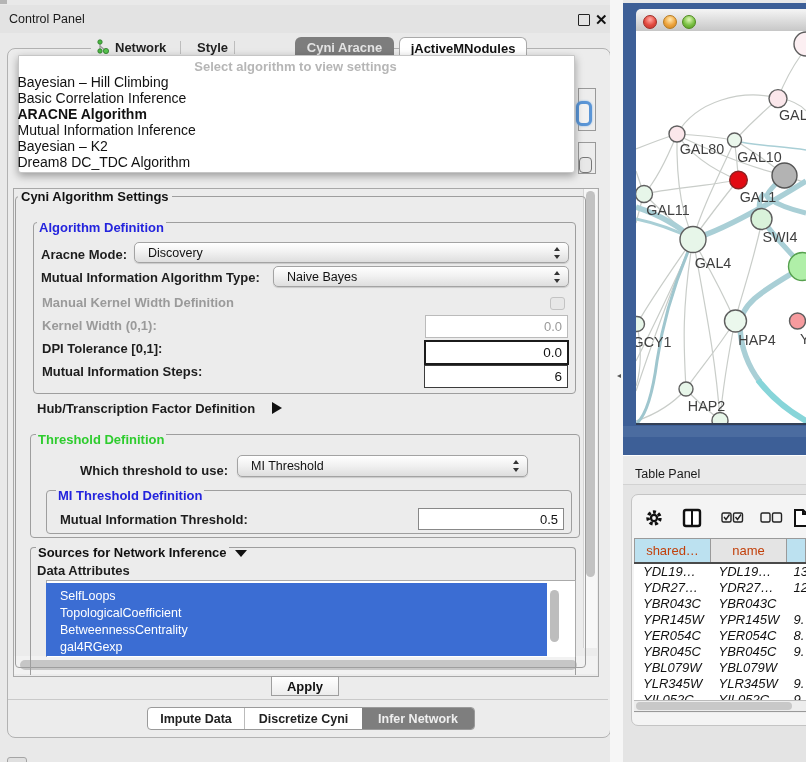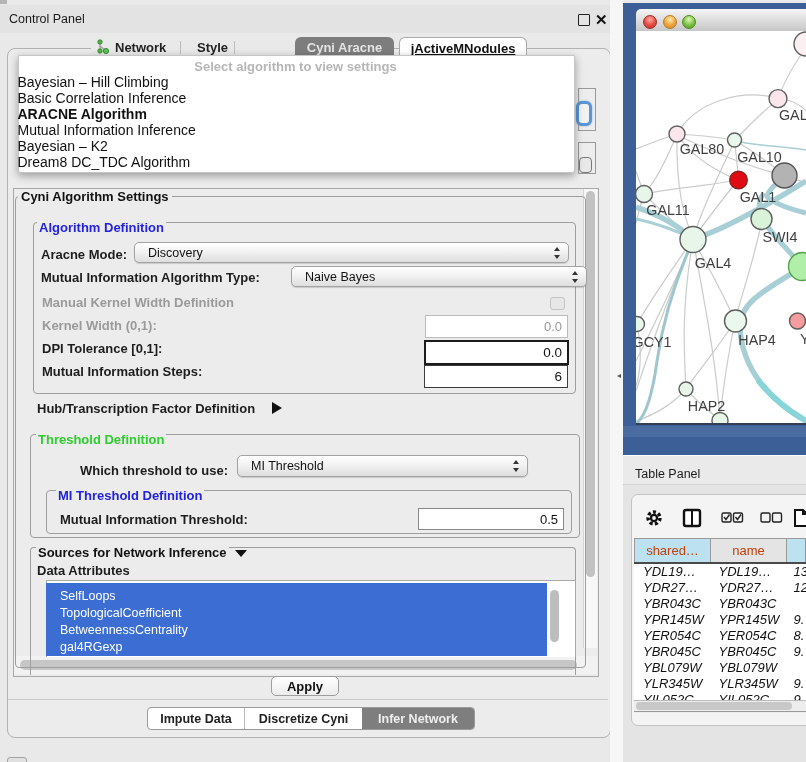--- a/index.html
+++ b/index.html
@@ -42,21 +42,21 @@
       <circle cx="11" cy="12" r="2.6" fill="#57c44f" stroke="#2c7a28" stroke-width="0.8"></circle>
     </svg></div>
 <div class="abs" style="left:115px;top:40px;font-size:13px;font-weight:bold;color:#222;">Network</div>
 <div class="abs" style="left:180px;top:41px;width:1px;height:13px;background:#bdbdbd;"></div>
 <div class="abs" style="left:197px;top:40px;font-size:13px;font-weight:bold;color:#222;">Style</div>
 <div class="abs" style="left:234px;top:41px;width:1px;height:13px;background:#bdbdbd;"></div>
 <div class="abs" style="left:243px;top:40px;font-size:13px;font-weight:bold;color:#222;margin-top:36px;">Select</div>
 <div class="abs" style="left:295px;top:37px;width:99px;height:20px;background:#7d7d7d;border-radius:6px 6px 0 0;
      display:flex;align-items:center;justify-content:center;font-size:13px;font-weight:bold;color:#e4e4e4;">Cyni Aracne</div>
 <div class="abs" style="left:399px;top:37px;width:126px;height:20px;background:#fff;border:1px solid #aaa;border-bottom:none;border-radius:6px 6px 0 0;
-     display:flex;align-items:center;justify-content:center;font-size:13px;font-weight:bold;color:#111;text-decoration:underline;">jActiveMNodules</div>
+     display:flex;align-items:center;justify-content:center;font-size:13px;font-weight:bold;color:#111;">jActiveMNodules</div>
 
 <div class="abs" style="left:578px;top:88px;width:16px;height:41px;border:1px solid #999;background:#EDEDED;"></div>
 <div class="abs" style="left:576px;top:101px;width:10px;height:19px;background:#f2f2f2;border:3px solid #5a95d6;border-radius:6px;box-shadow:0 0 2px #7fb0e4;"></div>
 <div class="abs" style="left:578px;top:142px;width:16px;height:30px;border:1px solid #999;background:#EDEDED;"></div>
 <div class="abs" style="left:579px;top:157px;width:11px;height:14px;border:1.5px solid #777;border-radius:4px;background:#e8e8e8;"></div>
 
 <div class="abs" style="left:13px;top:188px;width:584px;height:487px;background:#ECECEC;border:1px solid #a8a8a8;"></div>
 
 <div class="abs" style="left:583px;top:189px;width:13px;height:459px;background:#f7f7f7;border-left:1px solid #d5d5d5;"></div>
 <div class="abs" style="left:585.5px;top:191px;width:9px;height:386px;background:#c2c2c2;border-radius:5px;"></div>
@@ -73,21 +73,21 @@
 <div class="abs lbl" style="left:41px;top:247px;">Aracne Mode:</div>
 <div class="abs combo" style="left:134px;top:242px;width:433px;height:19px;">
     <div class="tx">Discovery</div>
   <svg class="arrows" viewBox="0 0 8 12">
       <path d="M4 0 L7 4 L1 4 Z" fill="#333"></path>
       <path d="M4 12 L7 8 L1 8 Z" fill="#333"></path>
     </svg>
   </div>
 
 <div class="abs lbl" style="left:41px;top:270px;">Mutual Information Algorithm Type:</div>
-<div class="abs combo" style="left:273px;top:266px;width:294px;height:19px;margin-left:18px;">
+<div class="abs combo" style="left:273px;top:266px;width:294px;height:19px;">
     <div class="tx">Naive Bayes</div>
   <svg class="arrows" viewBox="0 0 8 12">
       <path d="M4 0 L7 4 L1 4 Z" fill="#333"></path>
       <path d="M4 12 L7 8 L1 8 Z" fill="#333"></path>
     </svg>
   </div>
 
 <div class="abs lbl dis" style="left:42px;top:295px;">Manual Kernel Width Definition</div>
 <div class="abs" style="left:550px;top:297px;width:13px;height:11px;background:#e7e7e7;border:1px solid #c3c3c3;border-radius:3px;"></div>
 
@@ -131,21 +131,21 @@
 <div class="abs grp" style="left:30px;top:547px;width:544px;height:127px;border-bottom:none;border-radius:4px 4px 0 0;"></div>
 <div class="abs" style="left:36px;top:545px;font-size:13px;font-weight:bold;background:#ECECEC;padding:0 2px;color:#111;">Sources for Network Inference</div>
 <div class="abs" style="left:235px;top:550px;width:0;height:0;border-top:7px solid #111;border-left:6px solid transparent;border-right:6px solid transparent;"></div>
 <div class="abs lbl" style="left:37px;top:563px;font-size:13px;">Data Attributes</div>
 
 <div class="abs" style="left:46px;top:580px;width:528px;height:76px;background:#fff;border:1px solid #aaa;border-bottom:none;"></div>
 <div class="abs" style="left:46px;top:583px;width:501px;height:73px;background:#3b6dd3;"></div>
 <div class="abs" style="left:60px;top:588px;font-size:12.5px;color:#fff;line-height:17px;">SelfLoops<br>TopologicalCoefficient<br>BetweennessCentrality<br>gal4RGexp</div>
 <div class="abs" style="left:550px;top:590px;width:9px;height:52px;background:#bdbdbd;border-radius:5px;"></div>
 
-<div class="abs" style="left:271px;top:676px;width:66px;height:18px;background:linear-gradient(#fff,#ececec);border:1px solid #9e9e9e;border-radius:5px;
+<div class="abs" style="left:271px;top:676px;width:66px;height:18px;background:linear-gradient(#fff,#ececec);border:1px solid #9e9e9e;border-radius:0;
      display:flex;align-items:center;justify-content:center;font-size:13px;font-weight:bold;color:#111;">Apply</div>
 
 <div class="abs" style="left:8px;top:699px;width:600px;height:1px;background:#c9c9c9;"></div>
 
 <div class="abs" style="left:147px;top:707px;width:326px;height:21px;background:#fff;border:1px solid #9a9a9a;border-radius:4px;overflow:hidden;display:flex;">
   <div style="width:96px;display:flex;align-items:center;justify-content:center;font-size:12.5px;font-weight:bold;color:#222;border-right:1px solid #bbb;">Impute Data</div>
   <div style="width:117px;display:flex;align-items:center;justify-content:center;font-size:12.5px;font-weight:bold;color:#222;">Discretize Cyni</div>
   <div style="flex:1;background:#7e7e7e;display:flex;align-items:center;justify-content:center;font-size:12.5px;font-weight:bold;color:#efefef;">Infer Network</div>
 </div>
 

